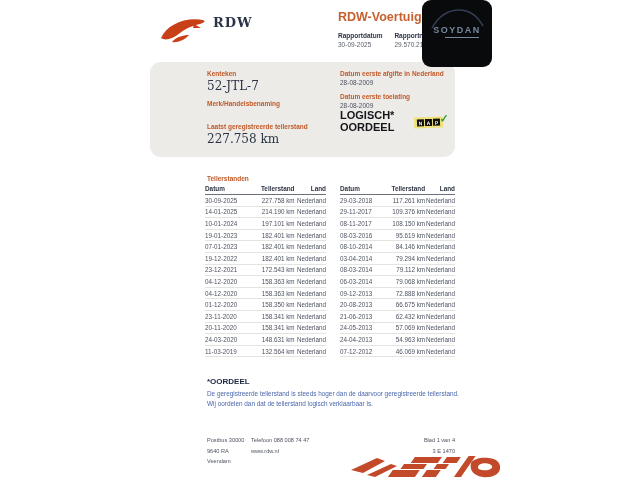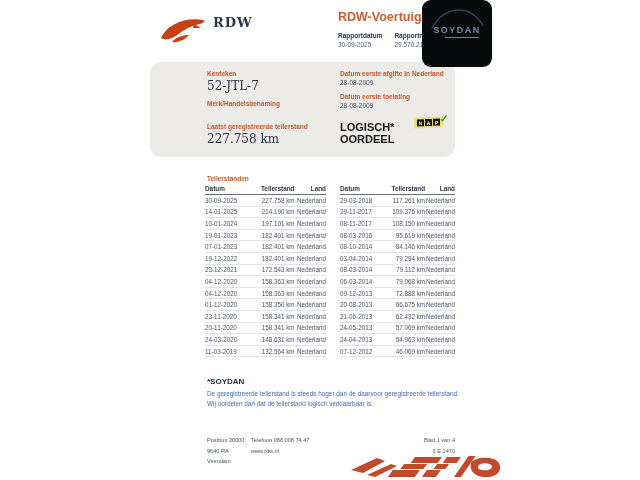--- a/index.html
+++ b/index.html
@@ -29,21 +29,21 @@
 
   
   .info-panel { left:150px; top:62px; width:305px; height:95px; background:#edebe8; z-index:1;border-radius:11px; }
   .lbl { font-size:6.5px; font-weight:bold; color:#c05a2a; }
   .val-lg { font-family:"DejaVu Serif", serif; font-size:12px; color:#2b3347; margin-top:2px; }
   .val-sm { font-size:6.5px; color:#4c5260; margin-top:2px; }
   .col-left { position:absolute; left:57px; top:8px; width:130px; }
   .col-right { position:absolute; left:190px; top:8px; width:115px; }
   .gap-s { margin-top:7px; }
   .gap-m { margin-top:16px; }
-  .oordeel { font-size:11px; font-weight:bold; color:#15161a; line-height:1.1; margin-top:12px; }
+  .oordeel { font-size:11px; font-weight:bold; color:#15161a; line-height:1.1; }
   .nap { position:absolute; left:264px; top:55px; background:#f0e27a; padding:2px 3px;
     display:flex; gap:1px; transform:rotate(-2deg); }
   .nap-sq { width:7px; height:7px; background:#111; color:#fff; font-size:5px; font-weight:bold;
     display:flex; align-items:center; justify-content:center; }
   .nap-check { position:absolute; right:-6px; top:-4px; color:#2f9e44; font-size:11px; font-weight:bold; }
 
   
   .section-title { left:207px; top:175px; font-size:6.5px; font-weight:bold; color:#c05a2a; }
   .tables { left:205px; top:184px; width:250px; display:flex; gap:14px; }
   table { border-collapse:collapse; table-layout:fixed; }
@@ -286,21 +286,21 @@
         <tr>
           <td>07-12-2012</td>
           <td>46.069 km</td>
           <td>Nederland</td>
         </tr>
       </tbody>
   </table>
 </div>
 
 <div class="abs note">
-  <div class="note-title">*SOYDAN</div>
+  <div class="note-title">*OORDEEL</div>
   <div class="note-body">De geregistreerde tellerstand is steeds hoger dan de daarvoor geregistreerde tellerstand. Wij oordelen dan dat de tellerstand logisch verklaarbaar is.</div>
 </div>
 
 <div class="abs footer">
   <div class="f-col1">
     <div>Postbus 30000</div>
     <div>9640 RA Veendam</div>
   </div>
   <div class="f-col2">
     <div>Telefoon 088 008 74 47</div>

